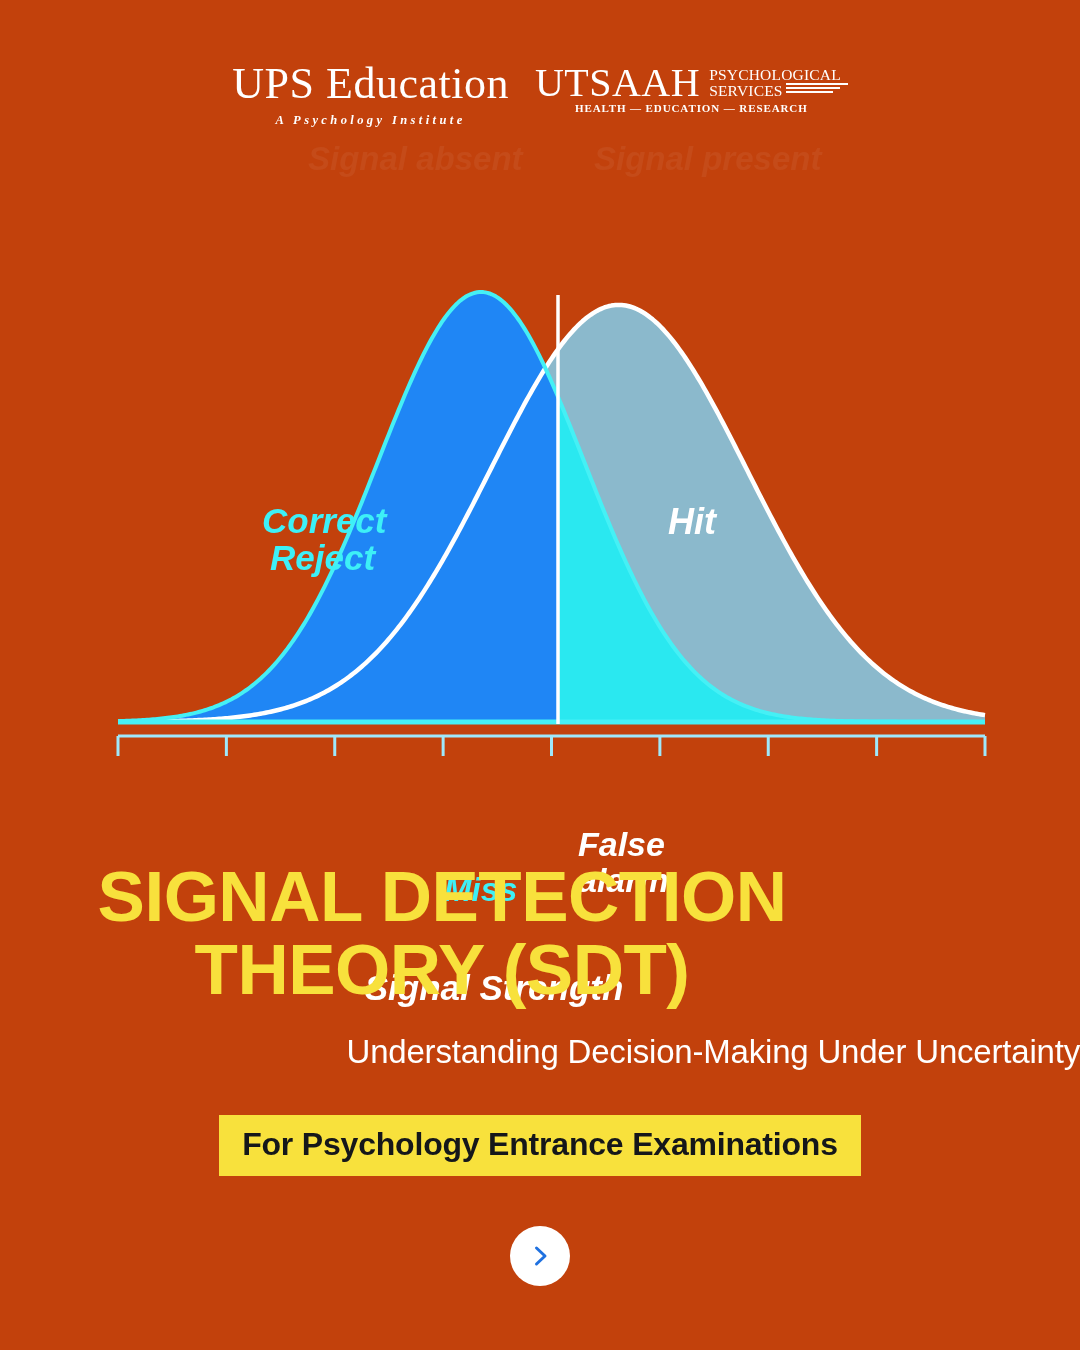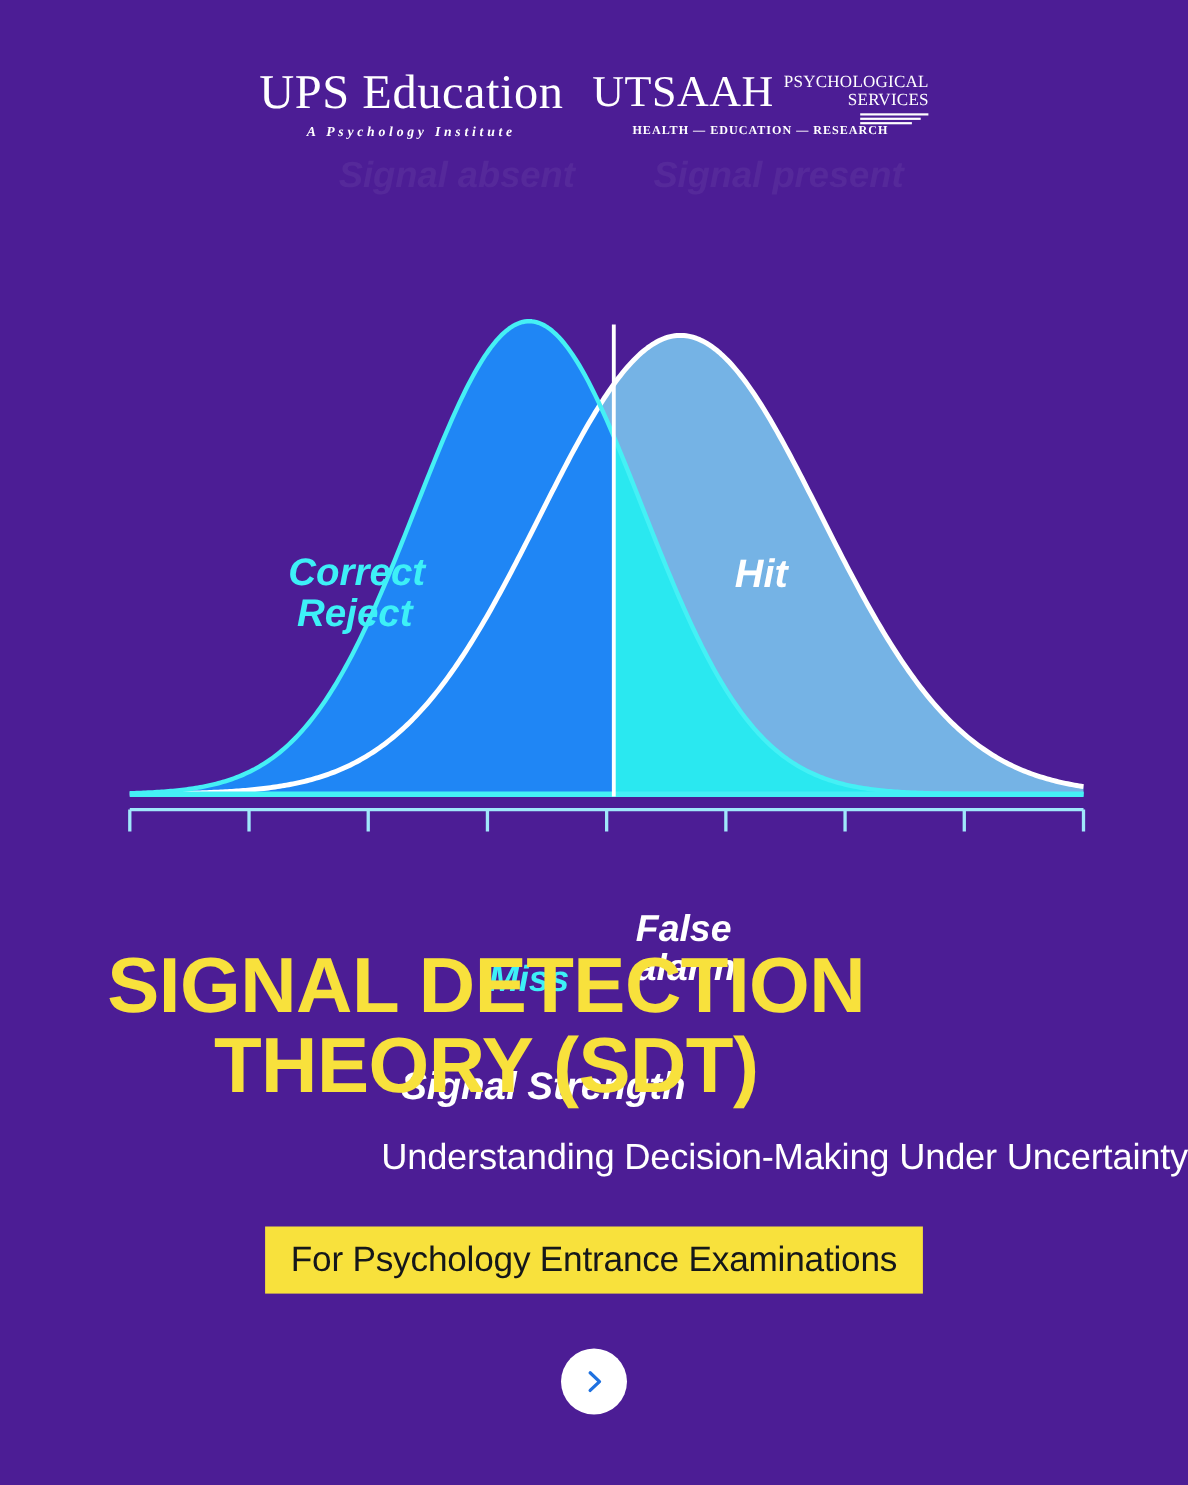--- a/index.html
+++ b/index.html
@@ -5,21 +5,21 @@
   * { margin:0; padding:0; box-sizing:border-box; }
   html,body{
     width:1080px; height:1350px;
     background:#1f71e0;
     font-family:"Liberation Sans", sans-serif;
     overflow:hidden;
   }
   #poster{
     position:relative;
     width:1080px; height:1350px;
-    background:#4c1d95;
+    background:#c2410c;
     padding-left:16px;
   }
 
   
   .logo-row{
     position:absolute; top:62px; left:0; width:1080px;
     display:flex; justify-content:center; align-items:flex-start; gap:26px;
   }
   .logo-ups{ text-align:center; color:#ffffff; }
   .logo-ups .ups-main{
@@ -39,21 +39,21 @@
     font-family:"Liberation Serif", serif;
     font-size:40px; line-height:.96; letter-spacing:.5px;
     white-space:nowrap;
   }
   .ut-right{ padding-top:3px; }
   .ut-r1,.ut-r2{
     font-family:"Liberation Serif", serif;
     font-size:15.5px; line-height:1.06; letter-spacing:.2px;
     white-space:nowrap;
   }
-  .ut-r2{ display:flex; align-items:flex-end; gap:3px;flex-direction:column; }
+  .ut-r2{ display:flex; align-items:flex-start; gap:3px; }
   .ut-bars{ display:inline-flex; flex-direction:column; gap:2px; width:62px; }
   .ut-bars i{ display:block; height:2px; background:#ffffff; }
   .ut-bars i:nth-child(2){ width:88%; }
   .ut-bars i:nth-child(3){ width:76%; }
   .ut-tag{
     font-family:"Liberation Serif", serif;
     font-weight:700; font-size:11px; letter-spacing:.9px;
     margin-top:0; text-align:center; white-space:nowrap;
   }
 
@@ -100,21 +100,21 @@
   .subhead{
     position:absolute; left:0; top:1033px; width:1080px; text-align:right;
     color:#ffffff; font-size:33px; font-weight:400; letter-spacing:-.2px;
   }
   .ribbon-wrap{
     position:absolute; left:0; top:1115px; width:1080px;
     display:flex; justify-content:center;
   }
   .ribbon{
     background:#f8e13c; color:#15171a;
-    font-size:32px; font-weight:400; letter-spacing:-.2px;
+    font-size:32px; font-weight:700; letter-spacing:-.2px;
     padding:11px 23px 13px;
   }
 
   
   .next-btn{
     position:absolute; left:510px; top:1226px;
     width:60px; height:60px; border-radius:50%;
     background:#ffffff;
     display:flex; align-items:center; justify-content:center;
     cursor:pointer;

